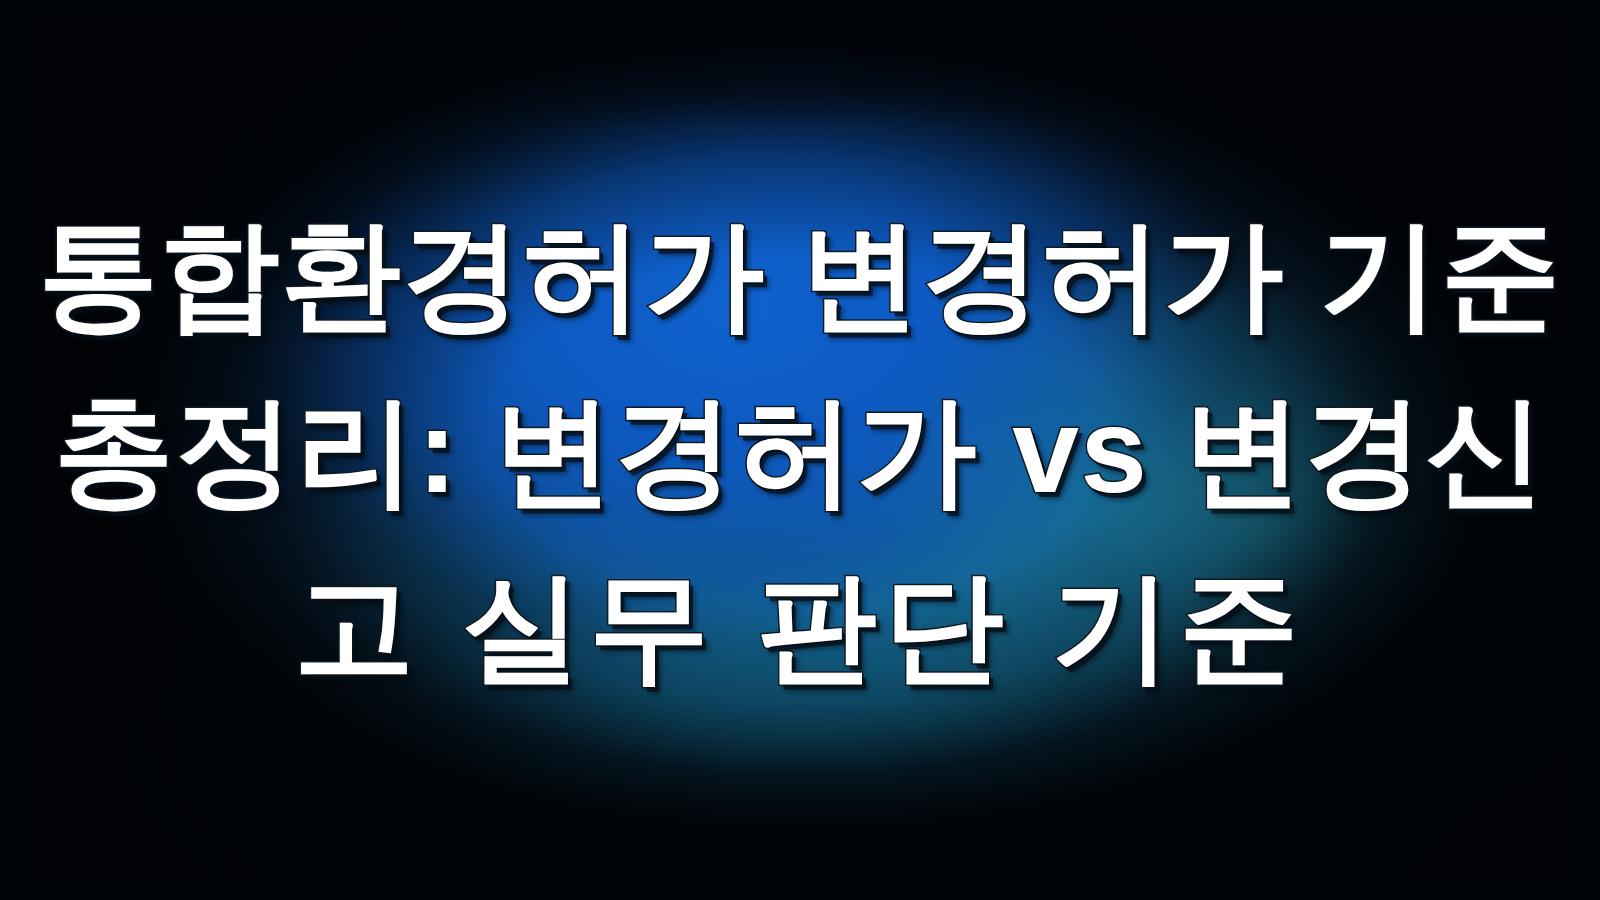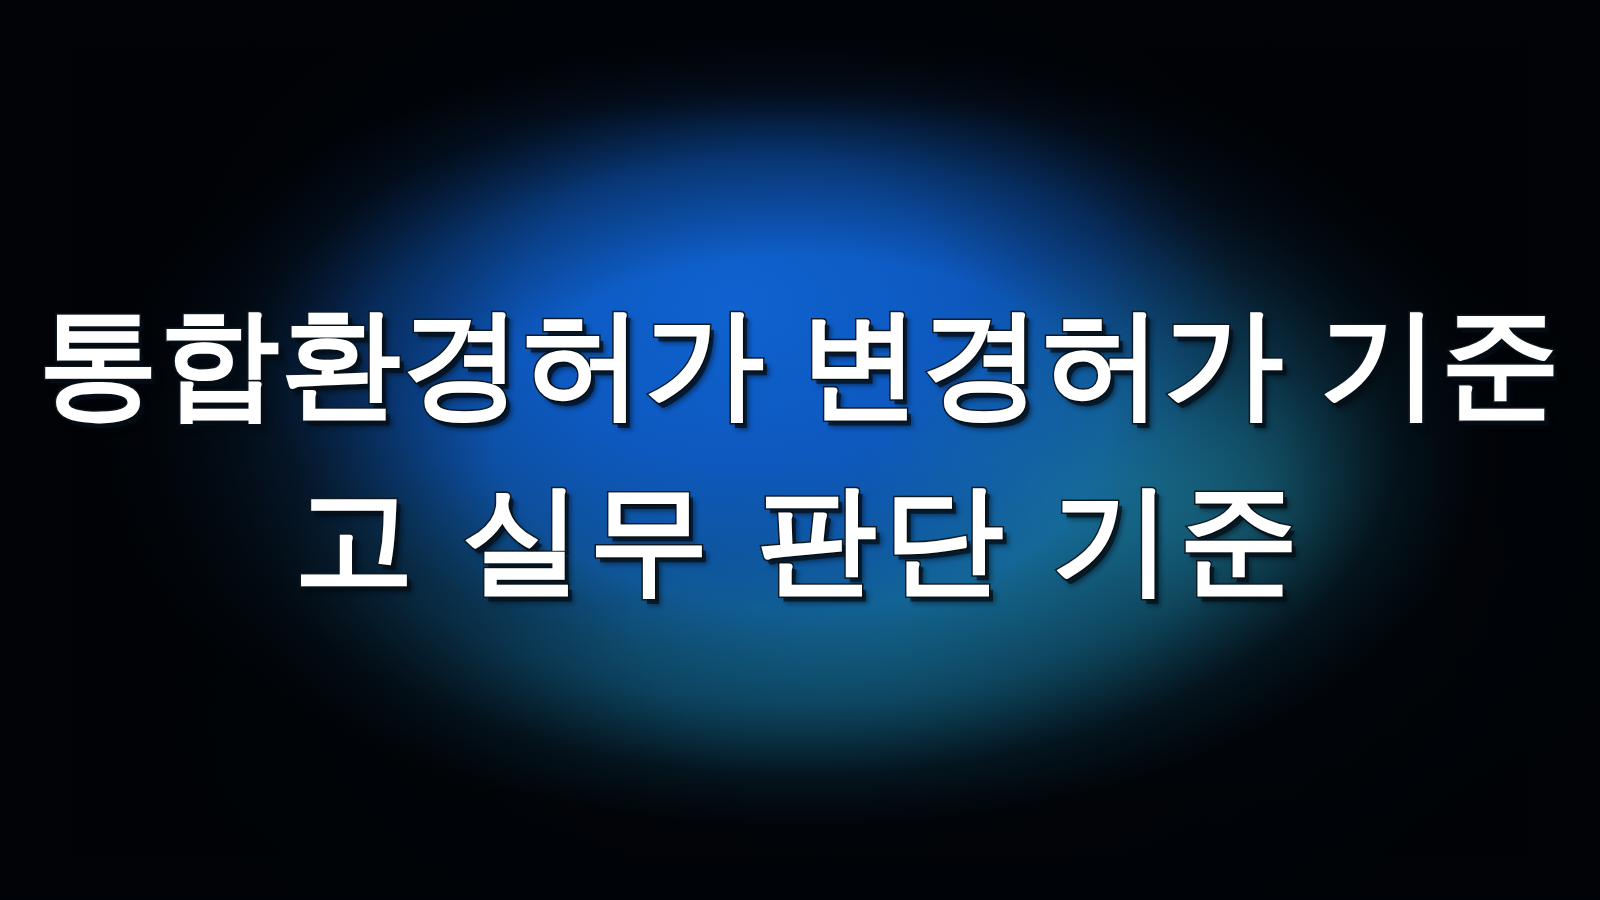--- a/index.html
+++ b/index.html
@@ -138,16 +138,17 @@
   <div class="bg-layer bg-base"></div>
   <div class="bg-layer bg-teal"></div>
   <div class="bg-layer bg-blue"></div>
   <div class="bg-layer bg-cyan"></div>
   <div class="bg-layer bg-halo"></div>
   <div class="bg-layer bg-vignette"></div>
   <div class="bg-layer bg-edges"></div>
 
   <div id="title-block">
     <div class="title-line line-1">통합환경허가 변경허가 기준</div>
+    <div class="title-line line-2">총정리: 변경허가 vs 변경신</div>
     <div class="title-line line-3">고 실무 판단 기준</div>
   </div>
 
 </div>
 
 </body></html>

